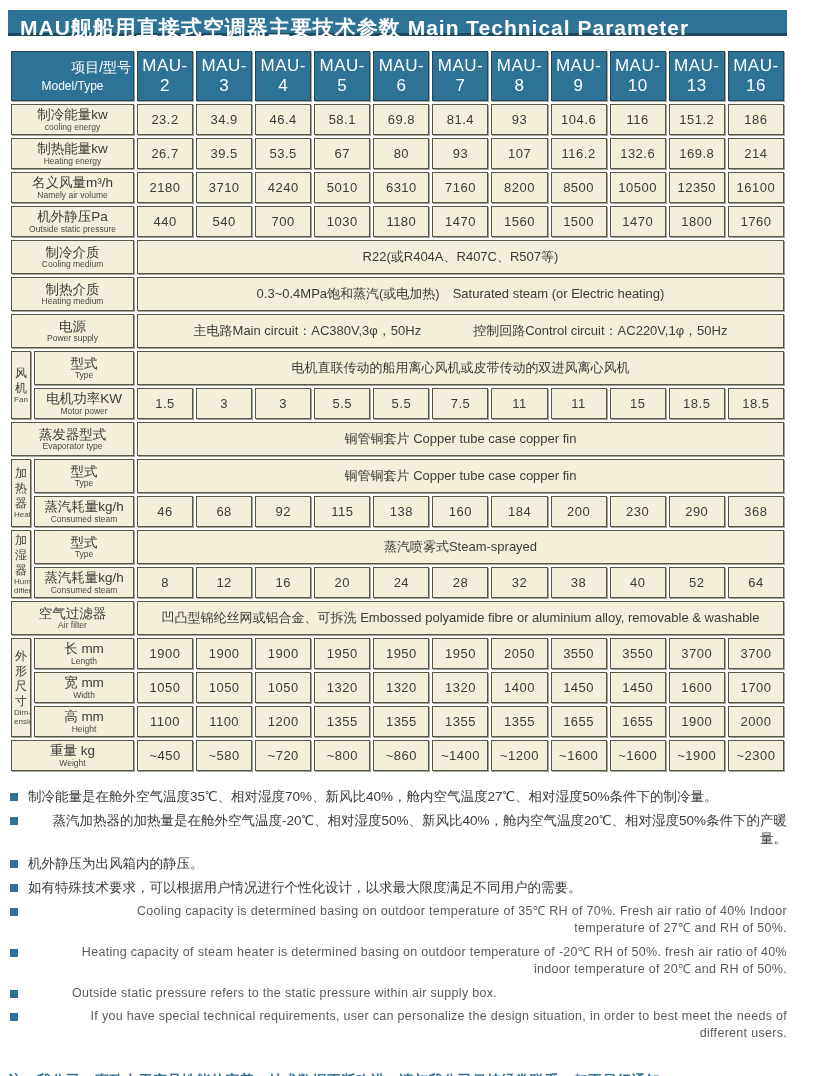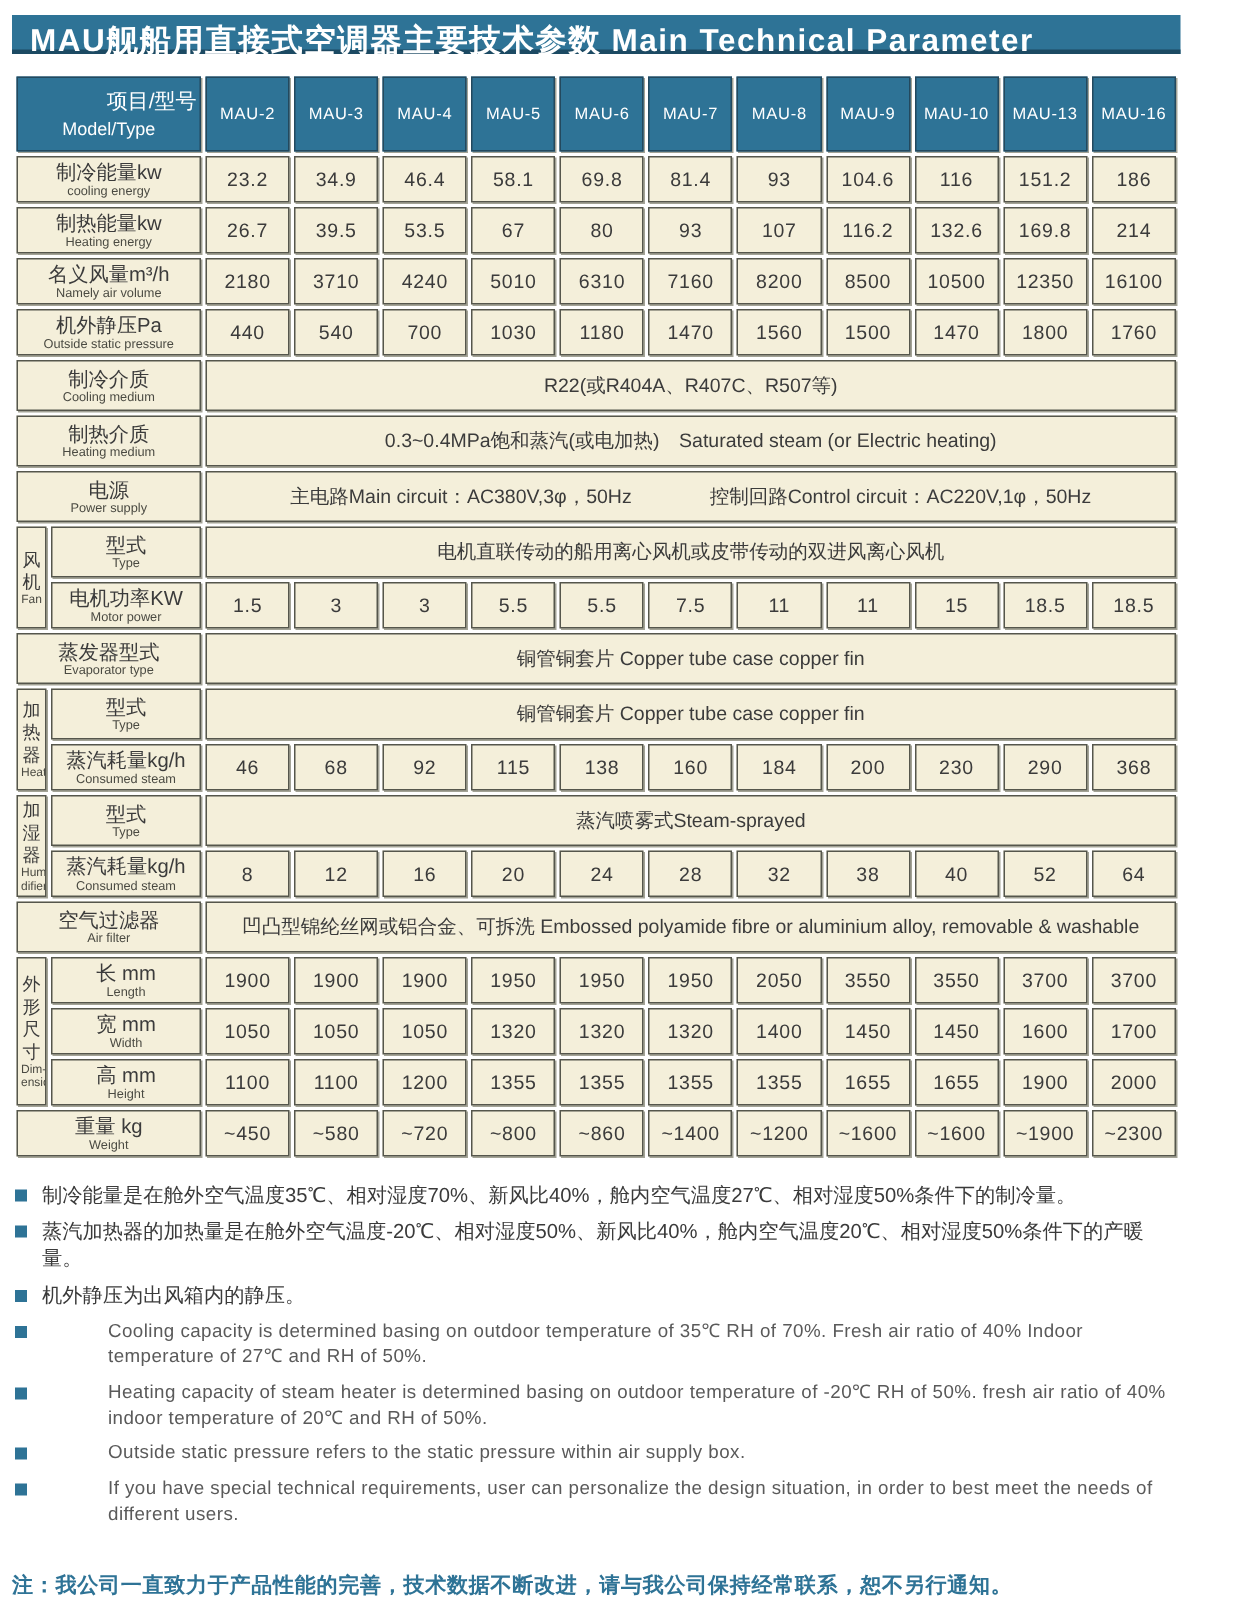--- a/index.html
+++ b/index.html
@@ -42,38 +42,38 @@
     padding:1px 2px;
     overflow:hidden;
   }
   table.params thead th {
     background:#2e7396;
     border-color:#23495e;
     color:#ffffff;
     height:50px;
     font-weight:normal;
   }
-  th.model-header { font-size:11px; letter-spacing:0.5px; }
+  th.model-header { font-size:17px; letter-spacing:0.5px; }
   th.corner-header .hz { font-size:14px;text-align:right; }
   th.corner-header .he { font-size:12px; margin-top:2px; }
 
   td.value-cell { height:31px; font-size:13px; letter-spacing:0.5px; }
   td.span-cell  { height:34px; font-size:13px; }
 
   td.label-cell { height:31px; }
   td.label-cell .lz { font-size:13.5px; line-height:1.15; }
   td.label-cell .le { font-size:8.5px; color:#4a4a42; line-height:1.1; }
 
   td.group-cell { padding:0; }
   td.group-cell .gz { font-size:12px; line-height:1.25; }
   td.group-cell .ge { font-size:8px; line-height:1.05; color:#4a4a42; }
 
   
   .notes { margin:14px 0 0 2px; }
-  .note-item { display:flex; align-items:flex-start; margin:0 0 6px 0; }
+  .note-item { display:flex; align-items:flex-start; margin:0 0 6px 0;text-align:right; }
   .note-bullet {
     width:8px; height:8px; background:#2e7396;
     flex:none; margin:5px 10px 0 0;
   }
   .note-text { line-height:1.35; }
   .note-zh .note-text { font-size:13.5px; color:#3a3a3a; }
   .note-en .note-text { font-size:12.5px; color:#5a5a5a; letter-spacing:0.3px;margin-left:44px; }
   .note-en { margin-bottom:7px; }
 
   
@@ -380,20 +380,24 @@
         <span class="note-text">制冷能量是在舱外空气温度35℃、相对湿度70%、新风比40%，舱内空气温度27℃、相对湿度50%条件下的制冷量。</span>
       </div>
       <div class="note-item note-zh">
         <span class="note-bullet"></span>
         <span class="note-text">蒸汽加热器的加热量是在舱外空气温度-20℃、相对湿度50%、新风比40%，舱内空气温度20℃、相对湿度50%条件下的产暖量。</span>
       </div>
       <div class="note-item note-zh">
         <span class="note-bullet"></span>
         <span class="note-text">机外静压为出风箱内的静压。</span>
       </div>
+      <div class="note-item note-zh">
+        <span class="note-bullet"></span>
+        <span class="note-text">如有特殊技术要求，可以根据用户情况进行个性化设计，以求最大限度满足不同用户的需要。</span>
+      </div>
       <div class="note-item note-en">
         <span class="note-bullet"></span>
         <span class="note-text">Cooling capacity is determined basing on outdoor temperature of 35℃ RH of 70%. Fresh air ratio of 40% Indoor temperature of 27℃ and RH of 50%.</span>
       </div>
       <div class="note-item note-en">
         <span class="note-bullet"></span>
         <span class="note-text">Heating capacity of steam heater is determined basing on outdoor temperature of -20℃ RH of 50%. fresh air ratio of 40% indoor temperature of 20℃ and RH of 50%.</span>
       </div>
       <div class="note-item note-en">
         <span class="note-bullet"></span>

